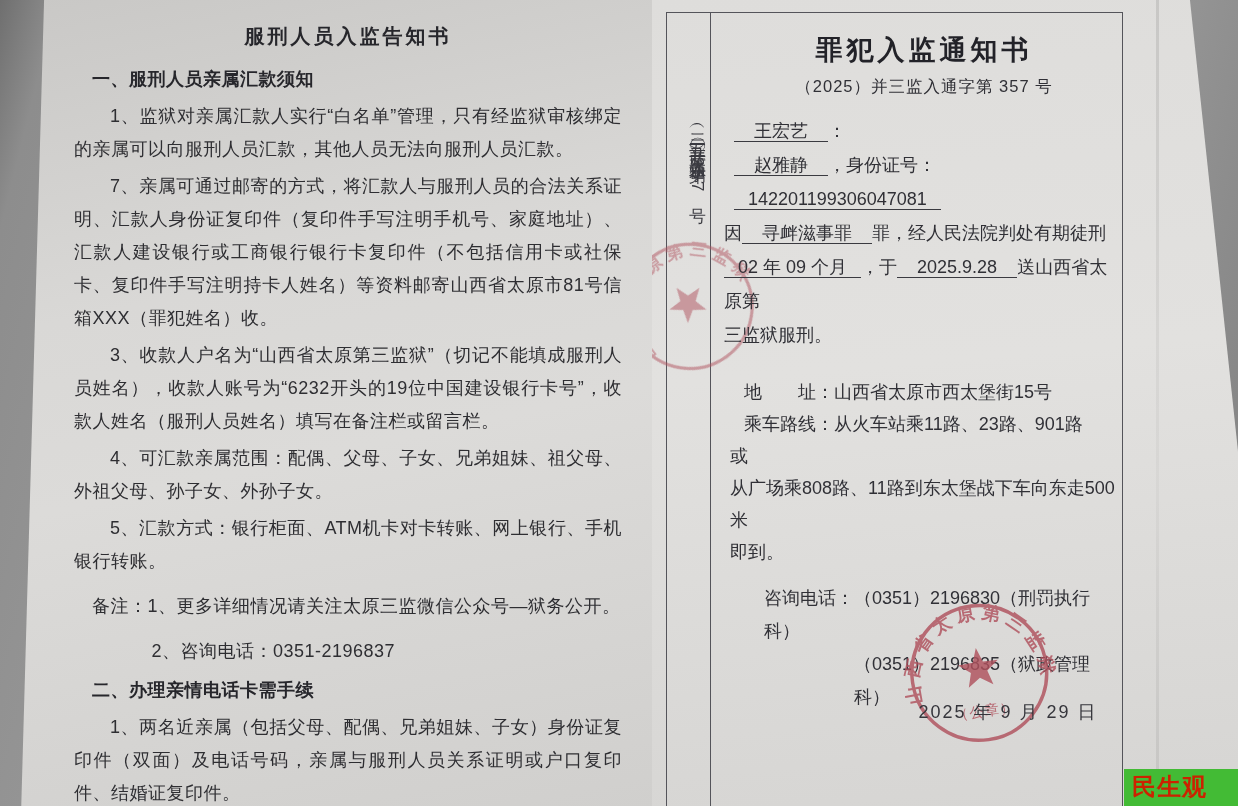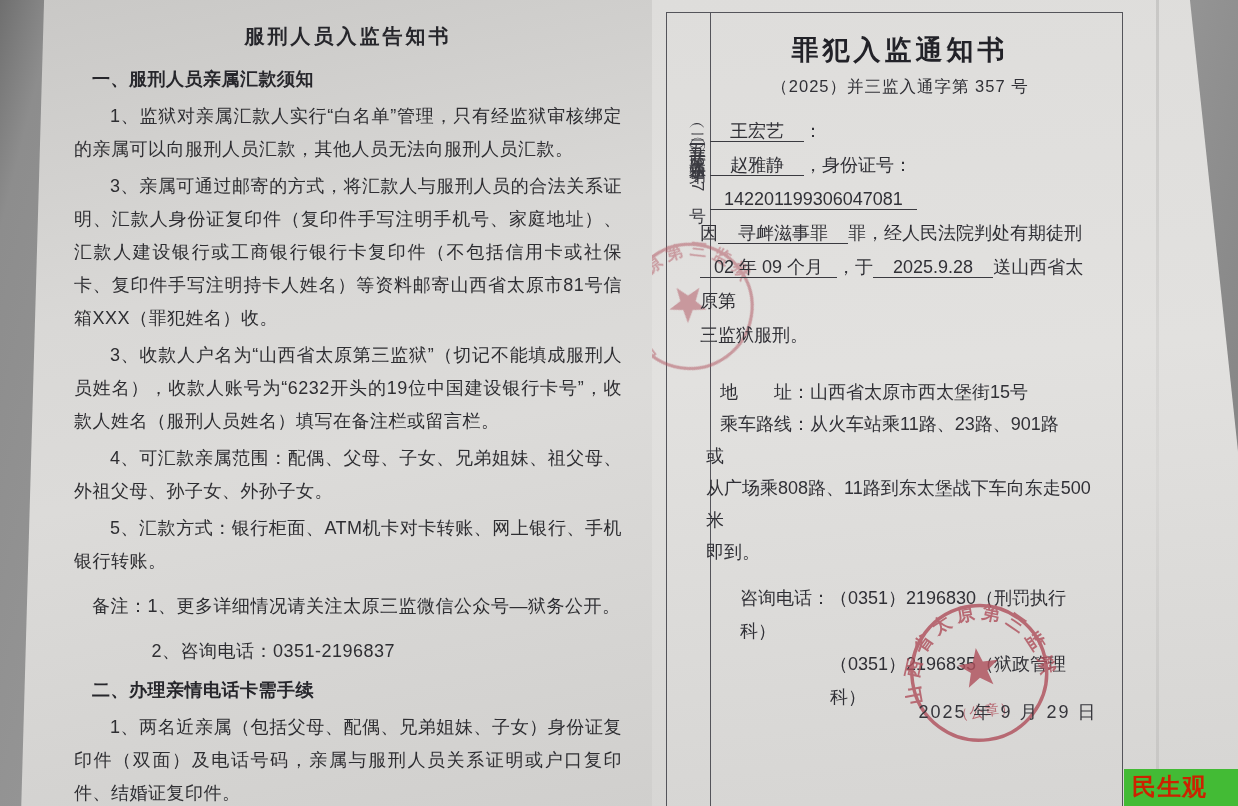--- a/index.html
+++ b/index.html
@@ -30,21 +30,21 @@
   
   .form-line-v{position:absolute;top:12px;height:794px;border-left:1.2px solid #54545a;}
   #form-left-border{left:14px;}
   #form-divider{left:58px;}
   #form-right-border{left:470px;}
   #form-top-border{position:absolute;left:14px;top:12px;width:456px;border-top:1.2px solid #54545a;}
   .margin-vertical{
     position:absolute;left:17px;top:118px;height:420px;width:40px;
     writing-mode:vertical-rl;font-size:17px;letter-spacing:3px;color:#3a3a40;
   }
-  .rcontent{position:absolute;left:48px;top:18px;width:400px;font-size:18px;color:#303036;}
+  .rcontent{position:absolute;left:72px;top:18px;width:400px;font-size:18px;color:#303036;}
   .rcontent .doc-title{text-align:center;font-weight:700;font-size:27px;letter-spacing:4px;margin:14px 0 0 0;color:#222228;}
   .rcontent .doc-no{text-align:center;font-size:16.5px;margin-top:8px;letter-spacing:1px;}
   .fblock{margin-top:16px;line-height:34px;}
   .fline{padding-left:10px;}
   .fill{border-bottom:1.3px solid #3a3a40;padding:0 14px;}
   .fill-wide{border-bottom:1.3px solid #3a3a40;padding:0 20px;}
   .addr-block{margin-top:24px;line-height:32px;}
   .addr-block .ind{padding-left:20px;}
   .addr-block .flush{padding-left:6px;}
   .mail-block{margin-top:14px;line-height:33px;}
@@ -70,21 +70,21 @@
 </head>
 <body>
 
 <div id="photo">
 
   <div id="paper-left" class="paper">
     <div class="ldoc">
       <div class="doc-title">服刑人员入监告知书</div>
       <div class="sec-head">一、服刑人员亲属汇款须知</div>
       <p>1、监狱对亲属汇款人实行“白名单”管理，只有经监狱审核绑定的亲属可以向服刑人员汇款，其他人员无法向服刑人员汇款。</p>
-      <p>3、亲属可通过邮寄的方式，将汇款人与服刑人员的合法关系证明、汇款人身份证复印件（复印件手写注明手机号、家庭地址）、汇款人建设银行或工商银行银行卡复印件（不包括信用卡或社保卡、复印件手写注明持卡人姓名）等资料邮寄山西省太原市81号信箱XXX（罪犯姓名）收。</p>
+      <p>7、亲属可通过邮寄的方式，将汇款人与服刑人员的合法关系证明、汇款人身份证复印件（复印件手写注明手机号、家庭地址）、汇款人建设银行或工商银行银行卡复印件（不包括信用卡或社保卡、复印件手写注明持卡人姓名）等资料邮寄山西省太原市81号信箱XXX（罪犯姓名）收。</p>
       <p>3、收款人户名为“山西省太原第三监狱”（切记不能填成服刑人员姓名），收款人账号为“6232开头的19位中国建设银行卡号”，收款人姓名（服刑人员姓名）填写在备注栏或留言栏。</p>
       <p>4、可汇款亲属范围：配偶、父母、子女、兄弟姐妹、祖父母、外祖父母、孙子女、外孙子女。</p>
       <p>5、汇款方式：银行柜面、ATM机卡对卡转账、网上银行、手机银行转账。</p>
       <div class="remark">备注：1、更多详细情况请关注太原三监微信公众号—狱务公开。</div>
       <div class="remark2">2、咨询电话：0351-2196837</div>
       <div class="sec-head">二、办理亲情电话卡需手续</div>
       <p>1、两名近亲属（包括父母、配偶、兄弟姐妹、子女）身份证复印件（双面）及电话号码，亲属与服刑人员关系证明或户口复印件、结婚证复印件。</p>
     </div>
   </div>
 

